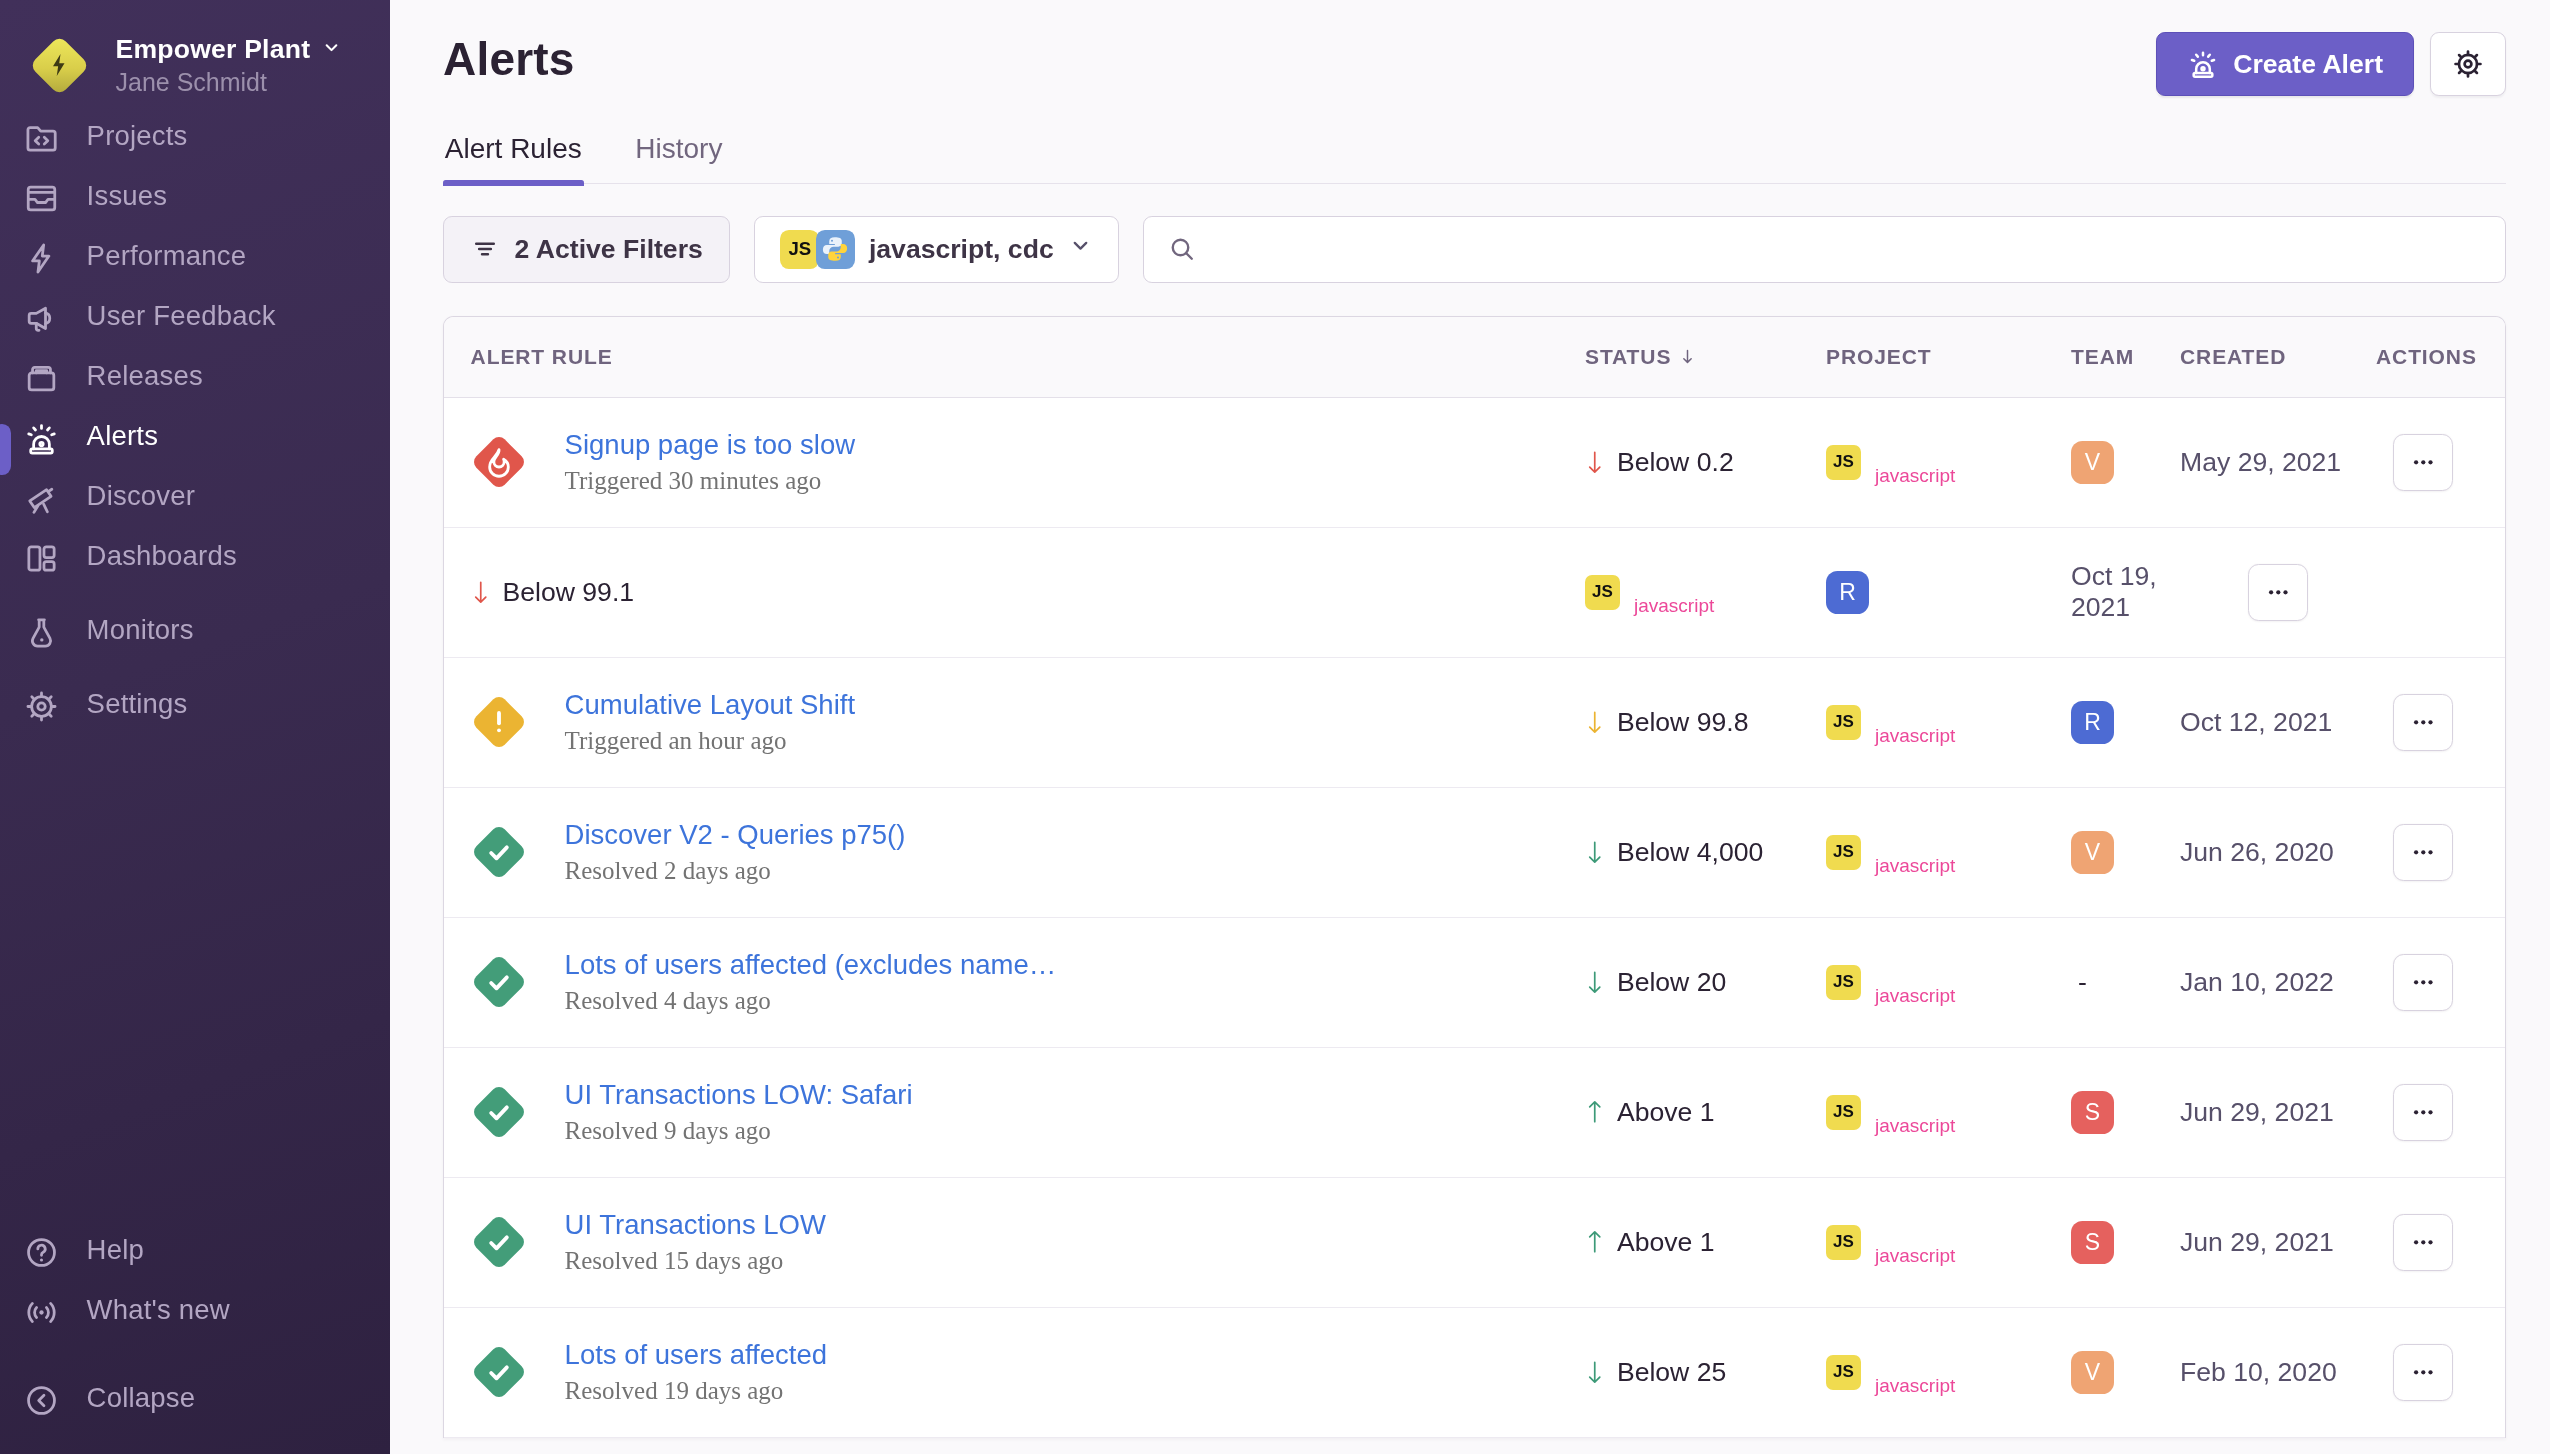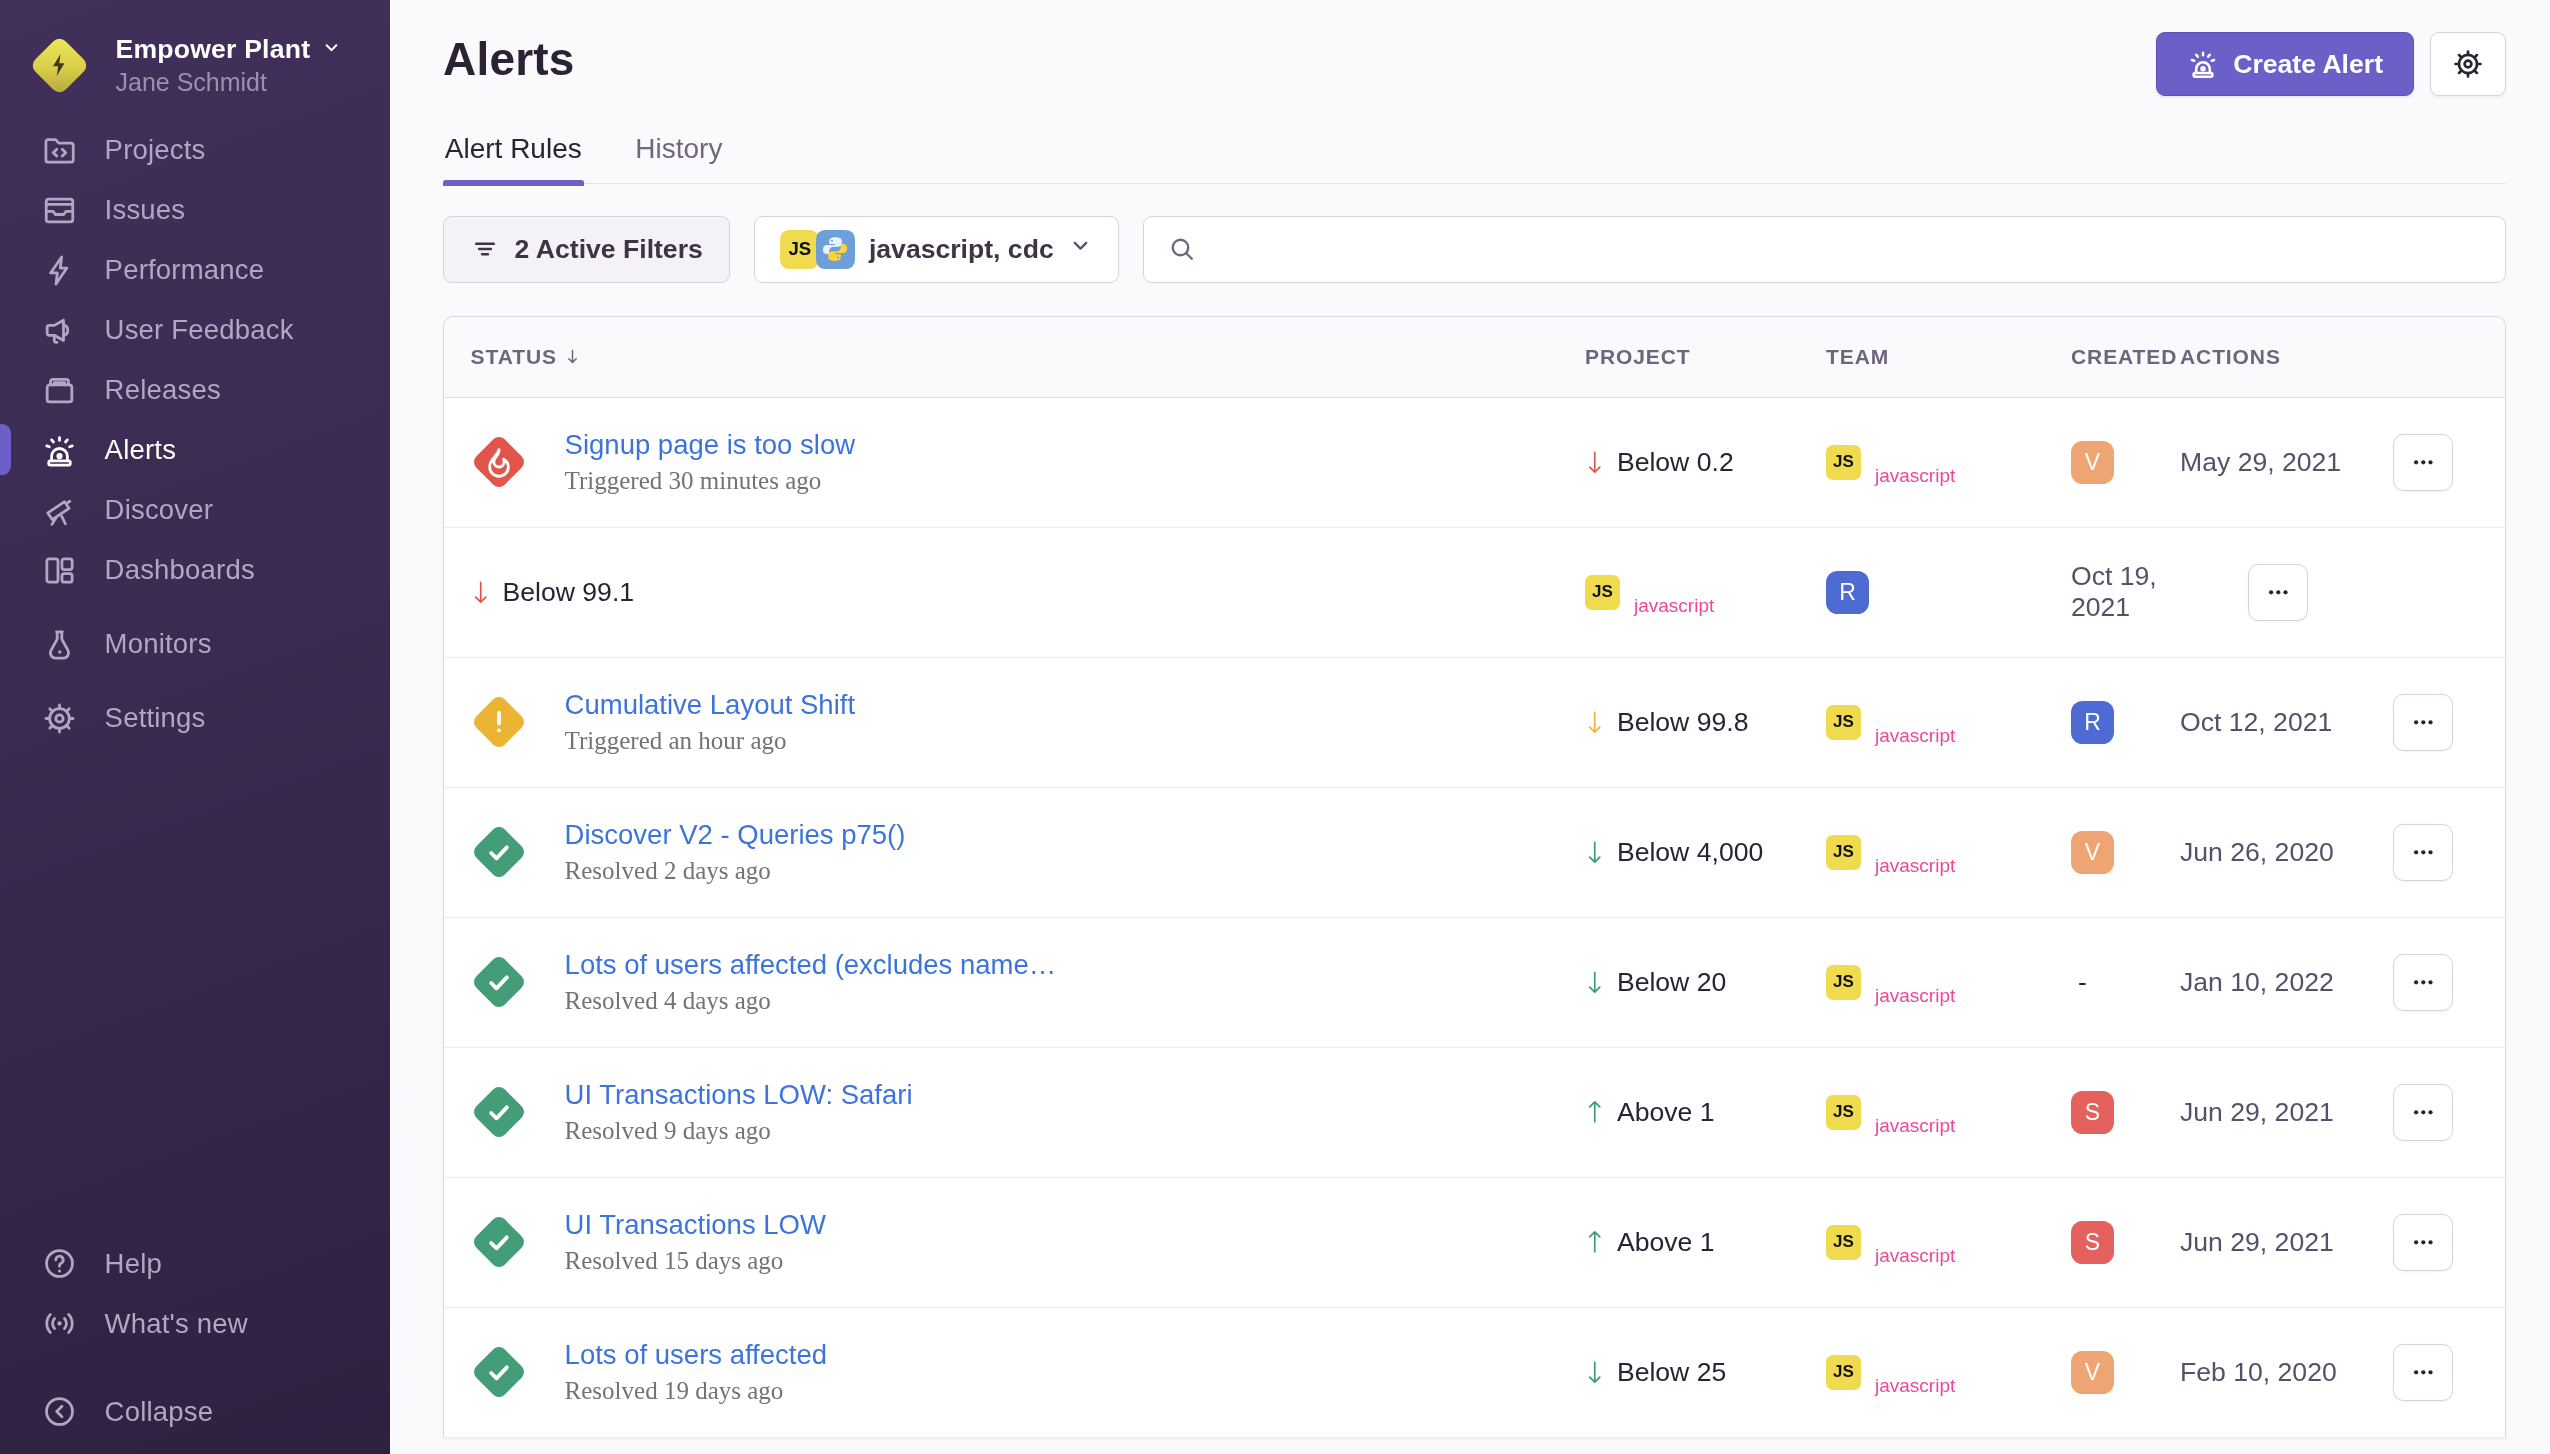--- a/index.html
+++ b/index.html
@@ -35,22 +35,22 @@
   .org-name-row { display: flex; align-items: center; gap: 10.6px; }
   .org-name { font-size: 26.6px; font-weight: 700; color: #FFFFFF; letter-spacing: 0.2px; }
   .org-chevron svg { width: 21px; height: 21px; color: #FFFFFF; }
   .org-user { font-size: 25px; color: #9C90AC; }
 
   .nav { flex: 1; display: flex; flex-direction: column; }
   .nav-group { margin-top: 14px; }
   .nav-group:first-child { margin-top: 0; }
   .nav-item {
     position: relative;
-    display: flex; align-items: center; gap: 26.6px;
-    height: 60px; padding-left: 41px;
+    display: flex; align-items: flex-start; gap: 26.6px;
+    height: 60px; padding-left: 23px;
     color: #B3A6C3; cursor: pointer;
   }
   .nav-item .nav-icon { width: 37px; height: 37px; display: flex; flex-shrink: 0; }
   .nav-item .nav-icon svg { width: 37px; height: 37px; }
   .nav-item .nav-label { font-size: 27.5px; letter-spacing: 0.2px; white-space: nowrap; }
   .nav-item.active { color: #FFFFFF; }
   .nav-item.active .nav-label { font-weight: 500; }
   .active-bar {
     position: absolute; left: -7px; top: 4.4px;
     width: 17.7px; height: 51px; border-radius: 8.9px;
@@ -421,20 +421,23 @@
             <circle cx="10.8" cy="10.8" r="6.2"></circle>
             <path d="m15.4 15.4 4.4 4.4"></path>
           </svg>
         </span>
     </div>
   </div>
 
   <div class="panel">
     <div class="grid-row thead" id="table-head">
         <div class="th">
+          <span>ALERT RULE</span>
+        </div>
+        <div class="th">
           <span>STATUS</span>
           <span style="display: inline-flex; width: 21px; height: 21px; flex-shrink: 0; color: rgb(111, 100, 126);">
             <svg viewBox="0 0 24 24" fill="none" stroke="currentColor" stroke-width="1.7" stroke-linecap="round" stroke-linejoin="round" style="width:100%;height:100%">
               <path d="M12 5v13M7.8 14.5 12 18.7l4.2-4.2"></path>
             </svg>
           </span>
         </div>
         <div class="th">
           <span>PROJECT</span>
         </div>

